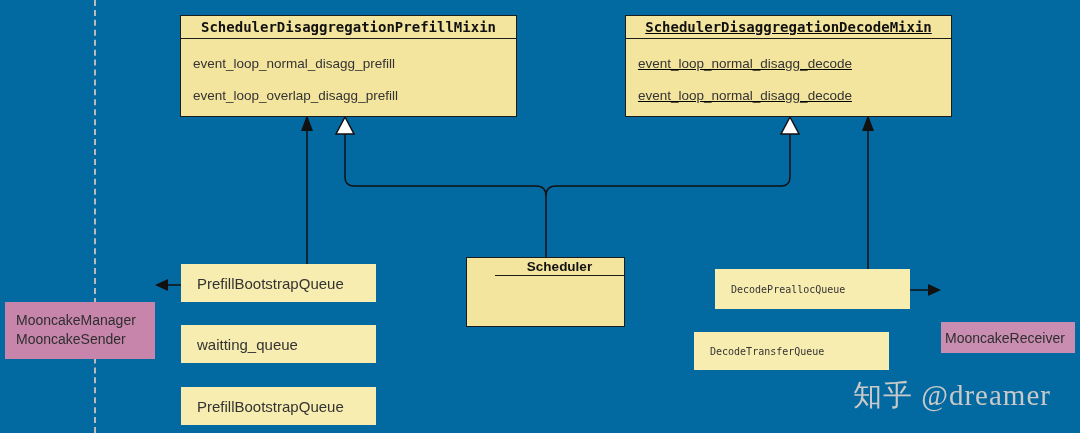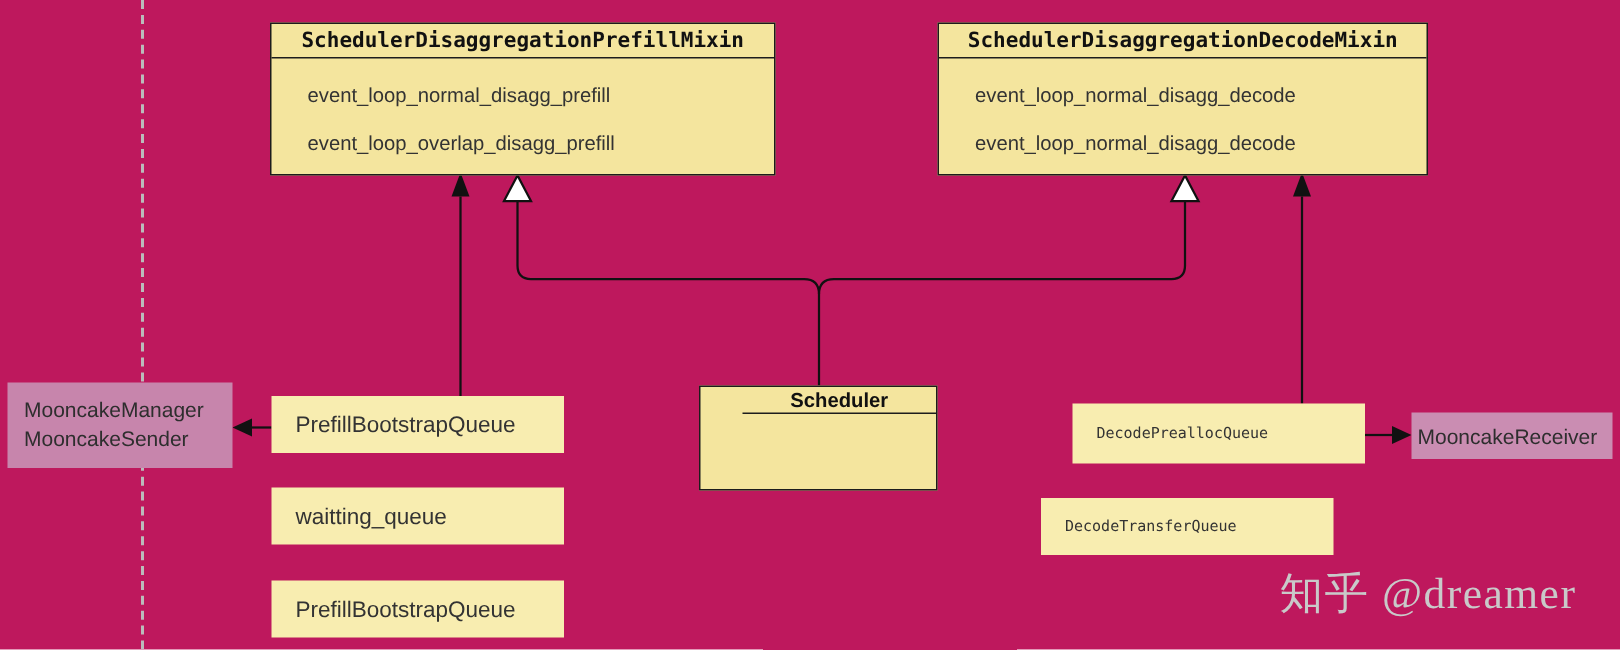--- a/index.html
+++ b/index.html
@@ -8,21 +8,21 @@
     --pink-fill:#C785AC;
     --pink-fill-right:#CA8DB2;
     --border:#1C1C1C;
     --line:#111111;
     --dashed-line:#BBBBBB;
     --watermark:#C9C9C9;
     --text:#333333;
   }
   html,body{margin:0;padding:0;background:#fff;}
   #canvas{
-    position:relative;width:1080px;height:433px;background:#be185d;
+    position:relative;width:1080px;height:433px;background:#0369a1;
     overflow:hidden;font-family:"Liberation Sans",sans-serif;
   }
   .dashline{
     position:absolute;left:94px;top:0;width:0;height:433px;
     border-left:2px dashed var(--dashed-line);
   }
   svg.connectors{position:absolute;left:0;top:0;pointer-events:none;}
   .conn{stroke:var(--line);stroke-width:1.5;fill:none;}
   .tri-solid{fill:var(--line);stroke:none;}
   .tri-open{fill:#ffffff;stroke:var(--line);stroke-width:1.5;}
@@ -30,21 +30,21 @@
   .umlbox{
     position:absolute;background:var(--class-fill);
     border:1.6px solid var(--border);box-sizing:border-box;
   }
   .umlbox .title{
     font-family:"DejaVu Sans Mono","Liberation Mono",monospace;
     font-weight:bold;font-size:14px;color:#111;text-align:center;
     border-bottom:1.6px solid var(--border);
     padding:3px 2px 2px 2px;line-height:17px;white-space:nowrap;
   }
-  .umlbox .methods{padding:8px 0 0 24px;}
+  .umlbox .methods{padding:8px 0 0 12px;}
   .umlbox .method{
     font-size:13.5px;color:var(--text);height:32px;
     display:flex;align-items:center;white-space:nowrap;
     font-family:"Liberation Sans",sans-serif;
   }
   .umlbox.scheduler .title{
     font-family:"Liberation Sans",sans-serif;font-size:13.5px;
     padding:1px 0;line-height:15px;
   }
   .umlbox .body-empty{height:100%;}
@@ -53,20 +53,21 @@
     position:absolute;width:195px;height:38px;background:var(--queue-fill);
     display:flex;align-items:center;padding-left:16px;box-sizing:border-box;
     font-size:15px;color:var(--text);white-space:nowrap;
   }
   .qbox.mono{
     font-family:"DejaVu Sans Mono","Liberation Mono",monospace;font-size:10px;
   }
   .pinkbox{
     position:absolute;background:var(--pink-fill);box-sizing:border-box;
     color:#2e2e2e;
+    margin-top:47px;
   }
   .pinkbox.left{
     left:5px;top:255px;width:150px;height:57px;
     padding:9px 0 0 11px;font-size:14px;line-height:19px;
   }
   .pinkbox.right{
     left:941px;top:275px;width:134px;height:31px;background:var(--pink-fill-right);
     display:flex;align-items:center;padding-left:4px;font-size:14px;
   }
   .watermark{
@@ -103,21 +104,21 @@
   </svg>
 
   <div class="umlbox" style="left:180px;top:15px;width:337px;height:102px;">
     <div class="title">SchedulerDisaggregationPrefillMixin</div>
     <div class="methods">
       <div class="method">event_loop_normal_disagg_prefill</div>
       <div class="method">event_loop_overlap_disagg_prefill</div>
     </div>
   </div>
 
-  <div class="umlbox" style="left:625px;top:15px;width:327px;height:102px;">
+  <div class="umlbox" style="left:625px;top:15px;width:327px;height:102px;text-decoration:underline;">
     <div class="title">SchedulerDisaggregationDecodeMixin</div>
     <div class="methods">
       <div class="method">event_loop_normal_disagg_decode</div>
       <div class="method">event_loop_normal_disagg_decode</div>
     </div>
   </div>
 
   <div class="umlbox scheduler" style="left:466px;top:257px;width:159px;height:70px;padding-left:28px;">
     <div class="title">Scheduler</div>
     <div class="body-empty"></div>

